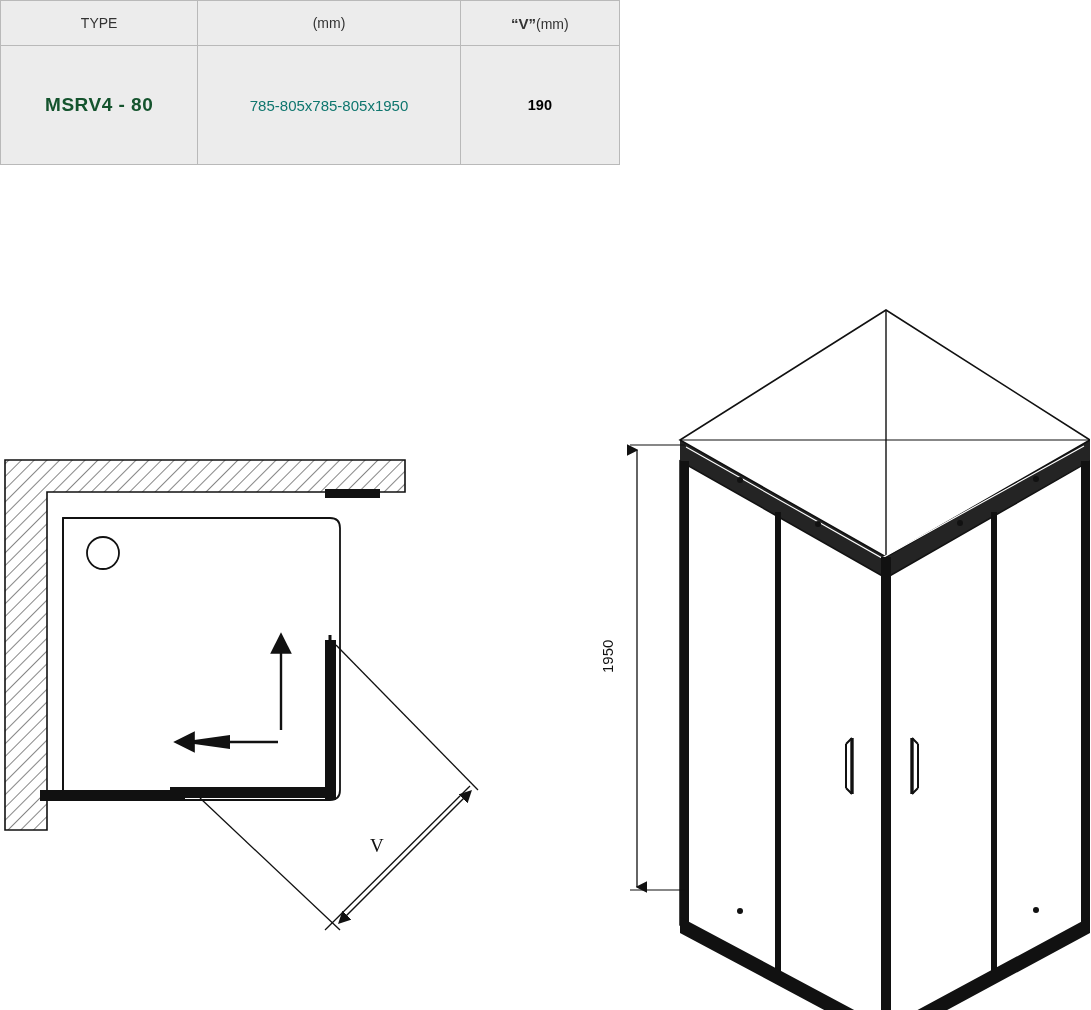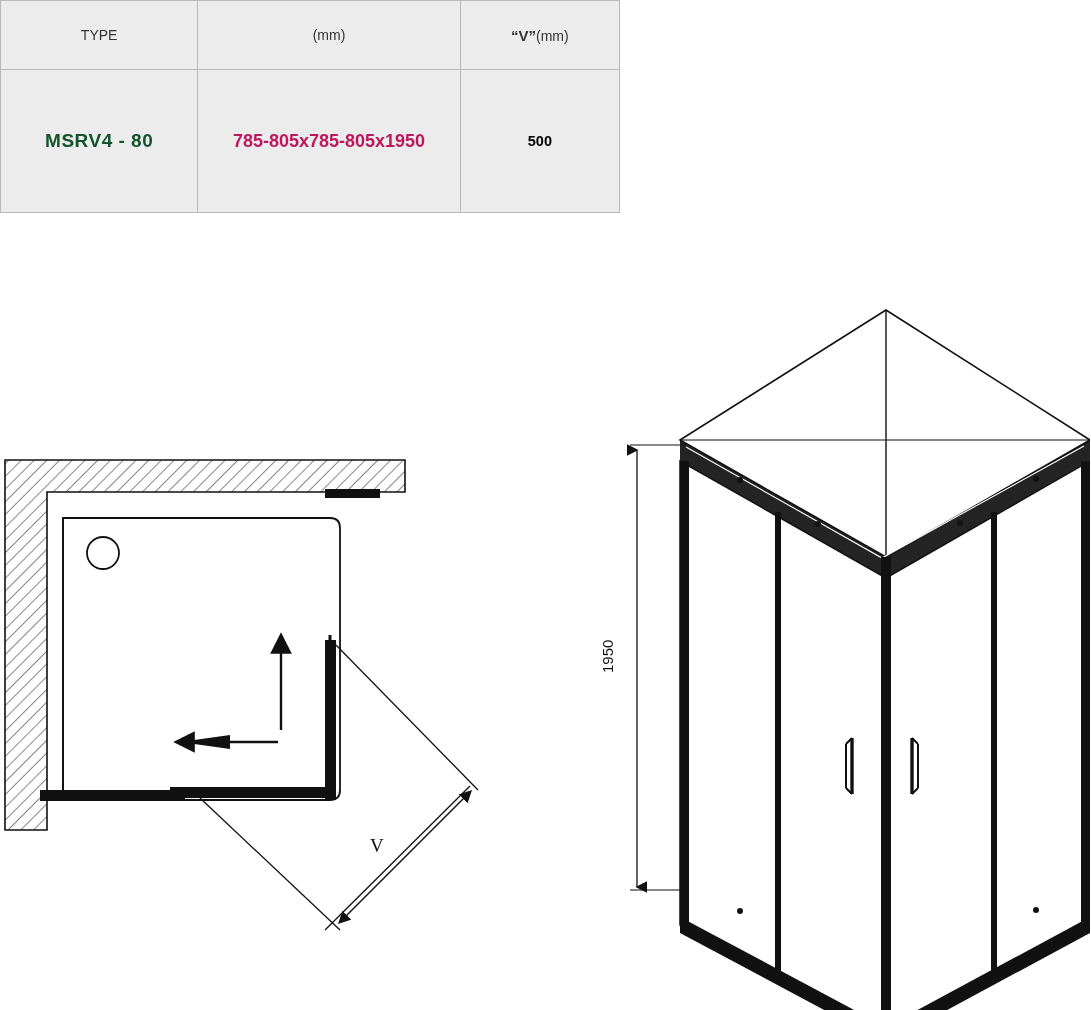--- a/index.html
+++ b/index.html
@@ -23,21 +23,21 @@
     top: 0;
     width: 620px;
     border-collapse: collapse;
     table-layout: fixed;
   }
   #spec-table td, #spec-table th {
     border: 1px solid #b9b9b9;
     background: #ececec;
     text-align: center;
     vertical-align: middle;
-    padding: 12px;
+    padding: 0;
   }
   #spec-table thead th {
     height: 44px;
     font-weight: normal;
     font-size: 14px;
     color: #333;
   }
   #spec-table tbody td {
     height: 118px;
   }
@@ -45,23 +45,23 @@
   .col-dim    { width: 262px; }
   .col-v      { width: 159px; }
 
   .type-cell {
     font-size: 19px;
     font-weight: bold;
     color: #14532d;
     letter-spacing: .5px;
   }
   .dim-cell {
-    font-size: 18px;
-    font-weight: bold;
-    color: #be185d;
+    font-size: 15px;
+    font-weight: normal;
+    color: #0f766e;
   }
   .v-cell {
     font-size: 14.5px;
     font-weight: bold;
     color: #000;
   }
   .hdr-v-bold { font-weight: bold; font-size: 15px; }
 
   
   #plan-view {
@@ -101,21 +101,21 @@
       <th>(mm)</th>
       <th>
         <span class="hdr-v-bold">“V”</span><span>(mm)</span>
       </th>
     </tr>
   </thead>
   <tbody>
     <tr>
       <td class="type-cell">MSRV4 - 80</td>
       <td class="dim-cell">785-805x785-805x1950</td>
-      <td class="v-cell">500</td>
+      <td class="v-cell">190</td>
     </tr>
   </tbody>
 </table>
 
 <div id="plan-view">
 <svg width="510" height="530" viewBox="0 0 510 530" xmlns="http://www.w3.org/2000/svg">
   <defs>
     <pattern id="hatch" width="9" height="9" patternTransform="rotate(45)" patternUnits="userSpaceOnUse">
       <line x1="0" y1="0" x2="0" y2="9" stroke="#222" stroke-width="1.1"></line>
     </pattern>

